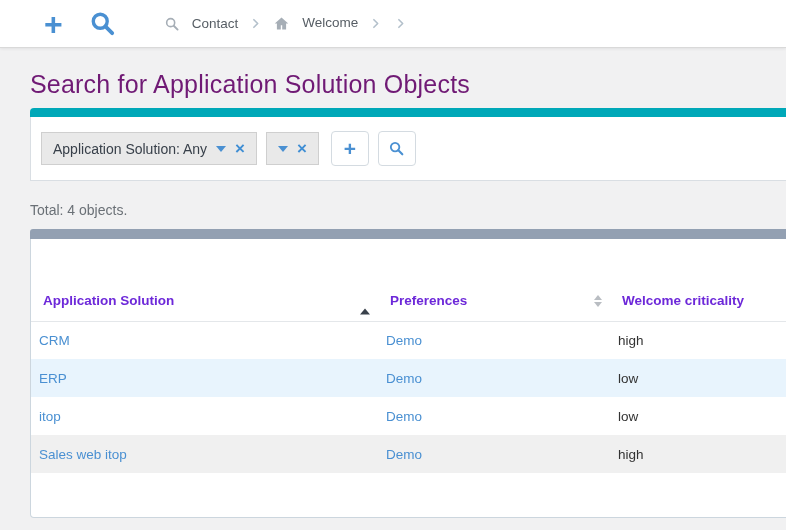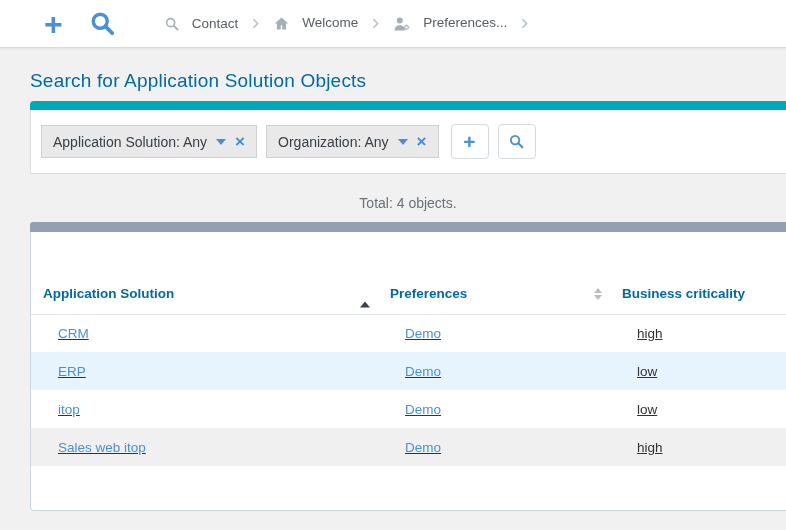--- a/index.html
+++ b/index.html
@@ -49,23 +49,23 @@
   .crumb-label {
     font-size: 13.5px;
     color: #565d64;
   }
   .crumb-icon { display: inline-flex; color: #a6aeb6; }
   .crumb-sep { display: inline-flex; color: #b3c0cb; margin: 0 1px; }
 
   
   .page-title {
     margin: 22px 0 0 30px;
-    font-size: 19px;
+    font-size: 25px;
     font-weight: 400;
-    color: #0369a1;
+    color: #701a75;
     letter-spacing: 0.2px;
   }
 
   
   .search-panel {
     margin: 9px 0 0 30px;
     width: 1100px;
   }
   .search-panel-topbar {
     height: 9px;
@@ -119,21 +119,20 @@
     cursor: pointer;
     color: #4a90d2;
   }
   .tool-btn.add { margin-left: 3px; font-size: 21px; font-weight: 600; }
 
   
   .total-line {
     margin: 21px 0 0 30px;
     font-size: 14px;
     color: #6a7076;
-    text-align: center;
   }
   .results-panel {
     margin: 11px 0 0 30px;
     width: 1100px;
   }
   .results-panel-topbar {
     height: 10px;
     background: #93a0b2;
     border-radius: 3px 3px 0 0;
   }
@@ -149,33 +148,32 @@
     width: 1000px;
     border-collapse: collapse;
     table-layout: fixed;
   }
   .results-table col.c1 { width: 347px; }
   .results-table col.c2 { width: 232px; }
   .results-table th {
     text-align: left;
     font-size: 13.5px;
     font-weight: 700;
-    color: #0369a1;
+    color: #6d28d9;
     height: 40px;
     padding-left: 12px;
     border-bottom: 1px solid #e4e7ea;
     position: relative;
     cursor: pointer;
   }
   .results-table td {
     font-size: 13.5px;
     height: 38px;
-    padding-left: 27px;
+    padding-left: 8px;
     color: #333;
-    text-decoration: underline;
   }
   .sort-icon { position: absolute; right: 8px; top: 50%; transform: translateY(-50%); }
   .tri-up {
     width: 0; height: 0;
     border-left: 5px solid transparent;
     border-right: 5px solid transparent;
     border-bottom: 6px solid #39414b;
   }
   .tri-both { display: flex; flex-direction: column; gap: 2px; }
   .tri-both .u {
@@ -233,36 +231,20 @@
       </span>
       <span class="crumb-label">Welcome</span>
     </span>
 
     <span class="crumb-sep">
       <svg width="13" height="13" viewBox="0 0 24 24" fill="none">
         <polyline points="9 5 16 12 9 19" stroke="currentColor" stroke-width="3" stroke-linecap="round" stroke-linejoin="round"></polyline>
       </svg>
     </span>
 
-    <span class="crumb">
-      <span class="crumb-icon">
-        <svg width="18" height="18" viewBox="0 0 24 24" fill="currentColor">
-          <circle cx="9" cy="7.3" r="4"></circle>
-          <path d="M2 20.5 c0-4.4 3.2-7 7-7 s7 2.6 7 7 Z"></path>
-          <g stroke="currentColor" stroke-width="1.5" fill="none">
-            <circle cx="18" cy="16.5" r="2.4"></circle>
-            <line x1="18" y1="12.8" x2="18" y2="14.0"></line>
-            <line x1="18" y1="19.0" x2="18" y2="20.2"></line>
-            <line x1="14.3" y1="16.5" x2="15.5" y2="16.5"></line>
-            <line x1="20.5" y1="16.5" x2="21.7" y2="16.5"></line>
-          </g>
-        </svg>
-      </span>
-      <span class="crumb-label">Preferences...</span>
-    </span>
 
     <span class="crumb-sep">
       <svg width="13" height="13" viewBox="0 0 24 24" fill="none">
         <polyline points="9 5 16 12 9 19" stroke="currentColor" stroke-width="3" stroke-linecap="round" stroke-linejoin="round"></polyline>
       </svg>
     </span>
 
   </div>
 </div>
 
@@ -272,21 +254,20 @@
   <div class="search-panel-topbar"></div>
   <div class="search-panel-body">
 
     <span class="filter-chip">
       <span class="filter-chip-label">Application Solution: Any</span>
       <span class="caret-down"></span>
       <span class="chip-close">×</span>
     </span>
 
     <span class="filter-chip">
-      <span class="filter-chip-label">Organization: Any</span>
       <span class="caret-down"></span>
       <span class="chip-close">×</span>
     </span>
 
     <span class="tool-btn add">+</span>
 
     <span class="tool-btn">
       <span style="display:inline-flex;">
         <svg width="17" height="17" viewBox="0 0 24 24" fill="none">
           <circle cx="10" cy="10" r="6" stroke="currentColor" stroke-width="2.6"></circle>
@@ -317,21 +298,21 @@
           <th>
             <span>Preferences</span>
             <span class="sort-icon">
               <span class="tri-both">
                   <span class="u"></span>
                   <span class="d"></span>
                 </span>
             </span>
           </th>
           <th>
-            <span>Business criticality</span>
+            <span>Welcome criticality</span>
           </th>
         </tr>
       </thead>
       <tbody>
         <tr>
           <td><a class="cell-link">CRM</a></td>
           <td><a class="cell-link">Demo</a></td>
           <td>high</td>
         </tr>
         <tr class="row-hl-blue">

